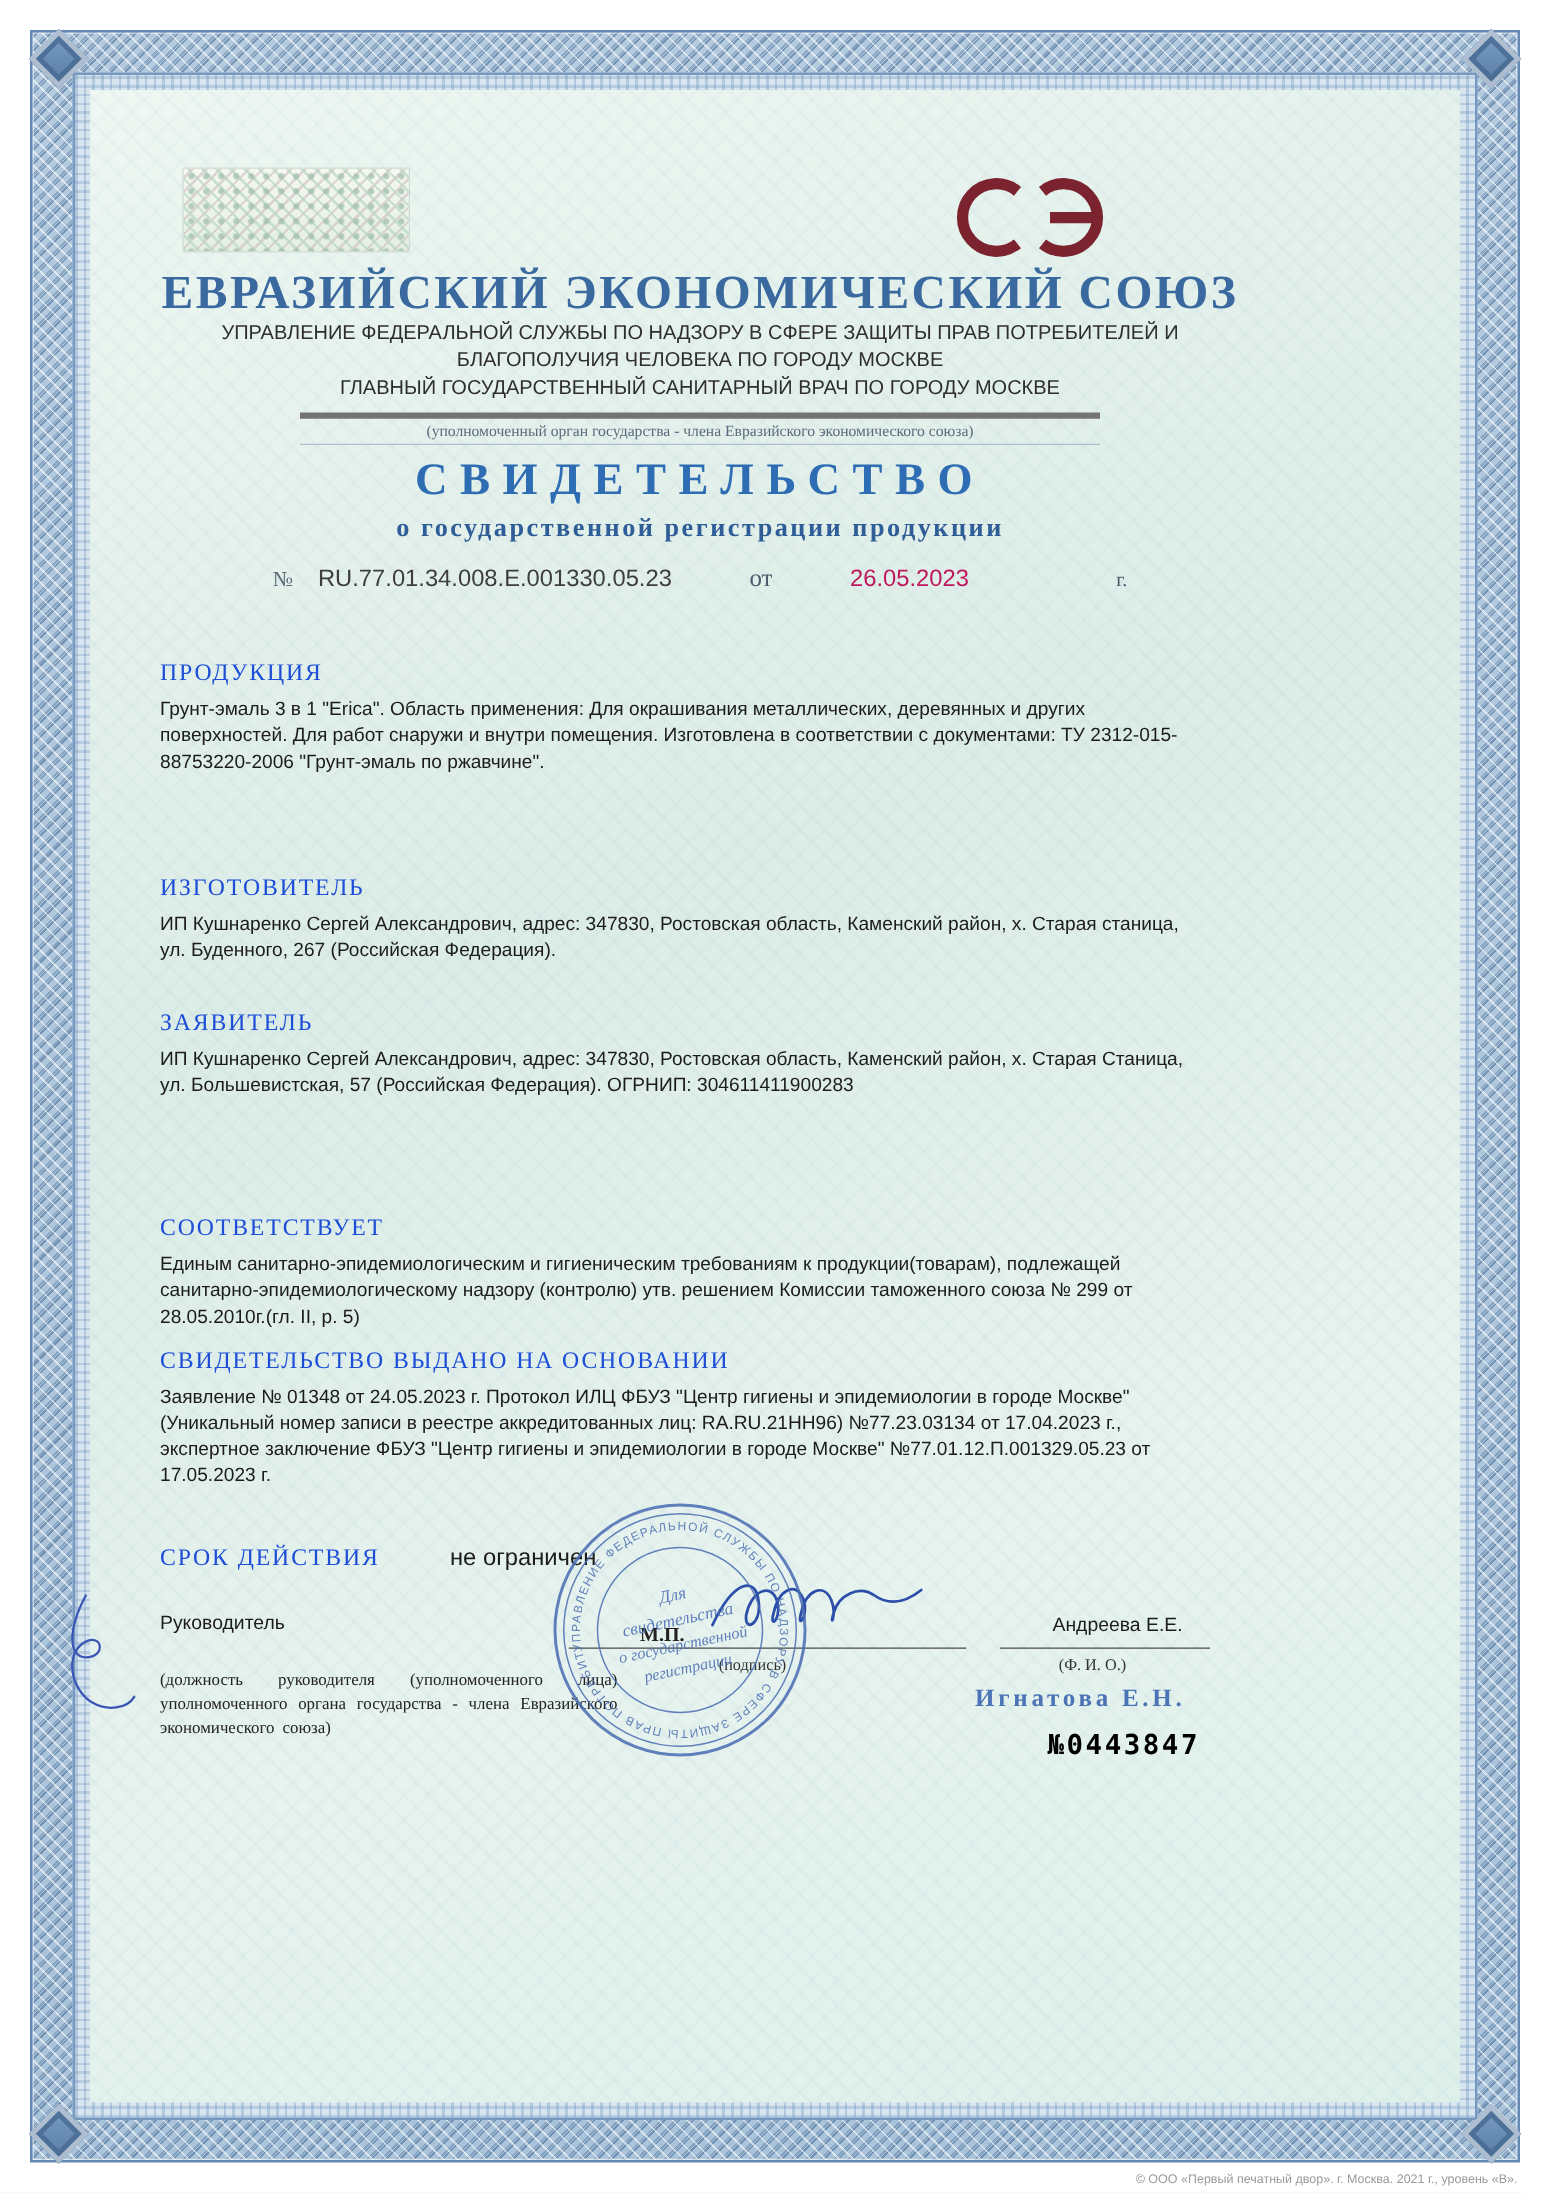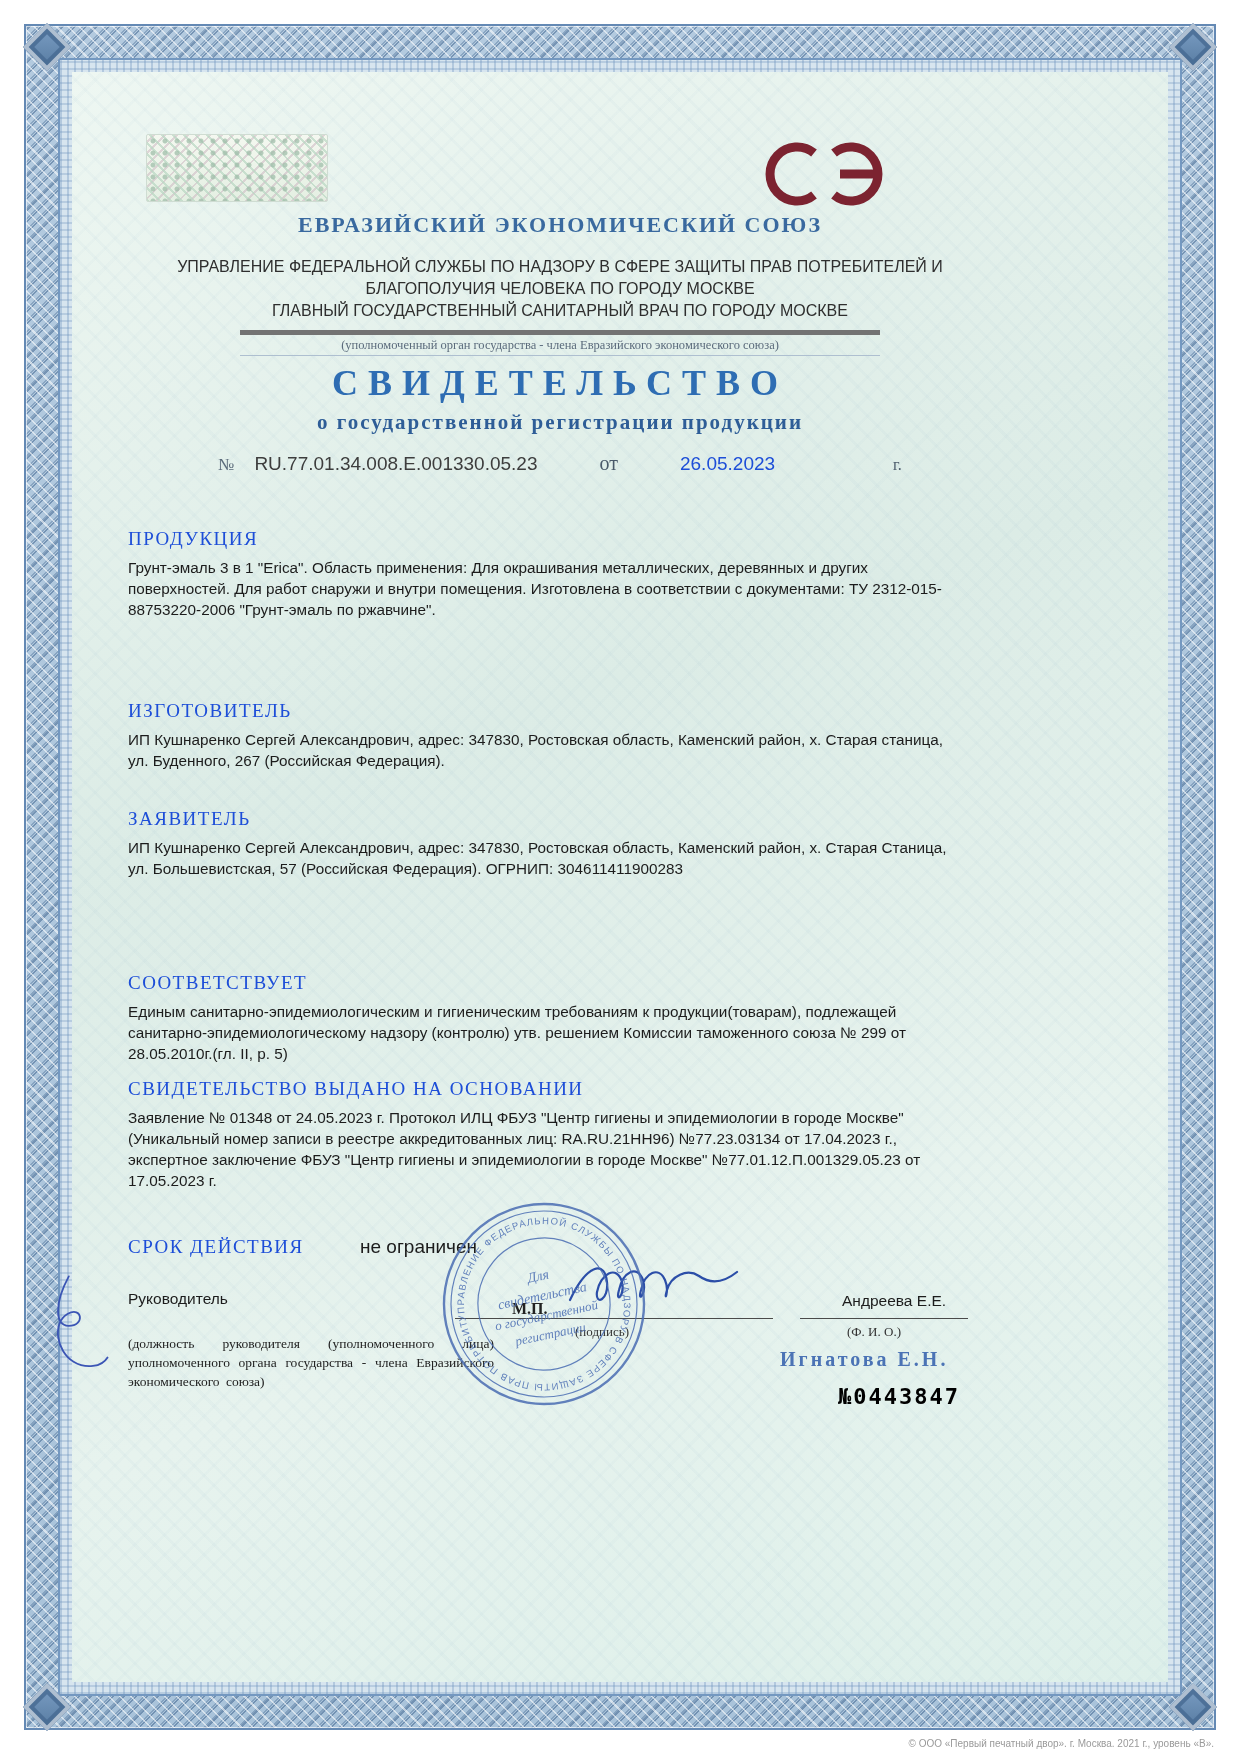--- a/index.html
+++ b/index.html
@@ -53,21 +53,21 @@
       repeating-linear-gradient(45deg, rgba(185,215,195,.7) 0 2px, transparent 2px 8px),
       repeating-linear-gradient(-45deg, rgba(205,185,195,.55) 0 2px, transparent 2px 8px),
       linear-gradient(#f4f8f0,#e4efe2);
     background-size:12px 12px,auto,auto,auto;
   }
   .logo{position:absolute;left:760px;top:134px;width:130px;height:80px;}
 
   .text-col{position:absolute;left:80px;top:0;width:960px;text-align:center;}
   .union-title{
     position:absolute;left:0;top:212px;width:100%;
-    font-family:"Liberation Serif",serif;font-weight:bold;font-size:22px;
+    font-family:"Liberation Serif",serif;font-weight:bold;font-size:38px;
     letter-spacing:2px;color:#39699f;
   }
   .dept{
     position:absolute;left:70px;top:256px;width:820px;
     font-size:16px;line-height:22px;color:#2e2e2e;
   }
   .auth-note{
     position:absolute;left:160px;top:330px;width:640px;
     font-family:"Liberation Serif",serif;font-size:12.5px;color:#5b6b7c;
     border-top:5px solid #737373;border-bottom:1px solid #aebfd0;padding:3px 0 2px 0;
@@ -82,21 +82,21 @@
     font-family:"Liberation Serif",serif;font-weight:bold;font-size:21px;
     letter-spacing:2px;color:#2e5d97;
   }
   .num-row{
     position:absolute;left:0;top:452px;width:100%;
     display:flex;justify-content:center;align-items:baseline;
   }
   .num-row .no{font-family:"Liberation Serif",serif;font-size:17px;color:#5a6a7a;}
   .num-row .num{margin-left:20px;font-size:19px;color:#3d3d3d;}
   .num-row .ot{margin-left:62px;font-family:"Liberation Serif",serif;font-size:20px;color:#4a5a6a;}
-  .num-row .date{margin-left:62px;font-size:19px;color:#1d4ed8;}
+  .num-row .date{margin-left:62px;font-size:19px;color:#be185d;}
   .num-row .g{margin-left:118px;font-family:"Liberation Serif",serif;font-size:16px;color:#4a5a6a;}
 
   
   .section{position:absolute;left:128px;width:828px;}
   .sec-h{
     font-family:"Liberation Serif",serif;font-size:19px;letter-spacing:1.5px;
     color:#1d4ed8;margin:0 0 7px 0;font-weight:normal;
   }
   .sec-b{font-size:15.3px;line-height:21px;color:#1c1c1c;}
   .sec-product{top:528px;}

